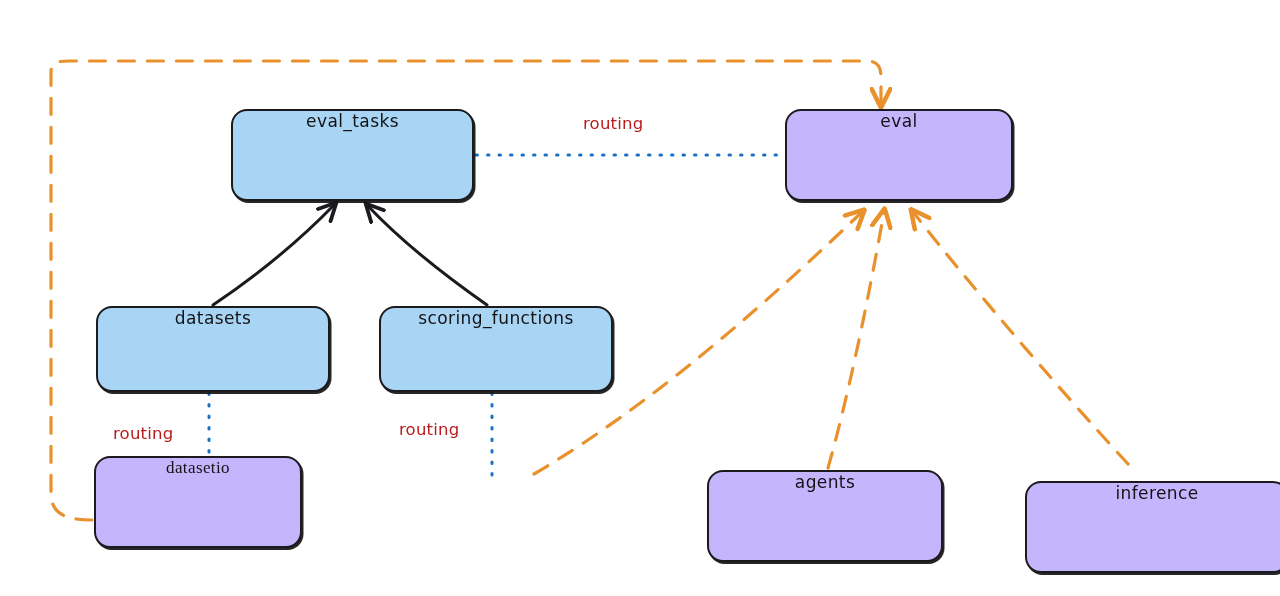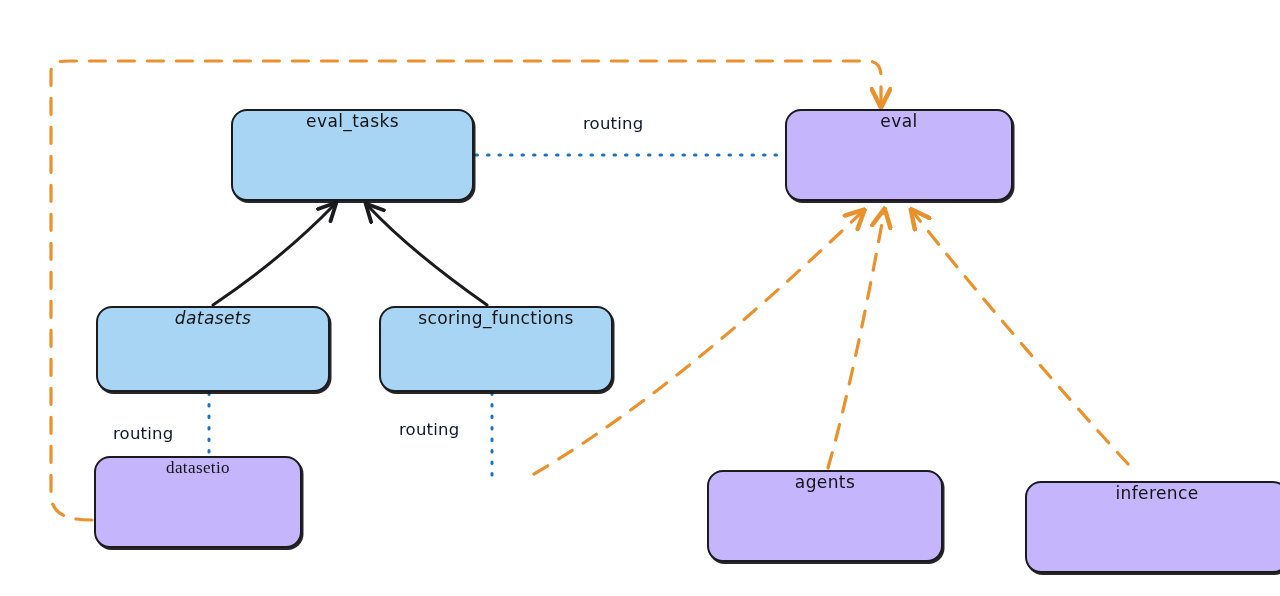--- a/index.html
+++ b/index.html
@@ -38,21 +38,21 @@
     letter-spacing: 0.4px;
     z-index: 3;
     box-shadow: 1.5px 2px 0 0 rgba(20,20,22,0.92);
   }
   .node.blue  { background: #a9d5f5; }
   .node.green { background: #c4b5fd; }
   .node .label { pointer-events: none; }
 
   .edge-label {
     position: absolute;
-    color: #0f172a;
+    color: #b91c1c;
     font-family: "DejaVu Sans", sans-serif;
     font-size: 16.5px;
     letter-spacing: 0.2px;
     white-space: nowrap;
     z-index: 4;
     background: #ffffff;
     padding: 0 3px;
   }
 </style>
 </head>
@@ -93,21 +93,21 @@
   </svg>
 
   <div class="node blue" style="left:231px; top:109px; width:243px; height:92px;">
     <span class="label">eval_tasks</span>
   </div>
 
   <div class="node green" style="left:785px; top:109px; width:228px; height:92px;">
     <span class="label">eval</span>
   </div>
 
-  <div class="node blue" style="left:96px; top:306px; width:234px; height:86px;font-style:italic;">
+  <div class="node blue" style="left:96px; top:306px; width:234px; height:86px;">
     <span class="label">datasets</span>
   </div>
 
   <div class="node blue" style="left:379px; top:306px; width:234px; height:86px;">
     <span class="label">scoring_functions</span>
   </div>
 
   <div class="node green" style="left:94px; top:456px; width:208px; height:92px;font-family:Liberation Serif, serif;">
     <span class="label">datasetio</span>
   </div>

